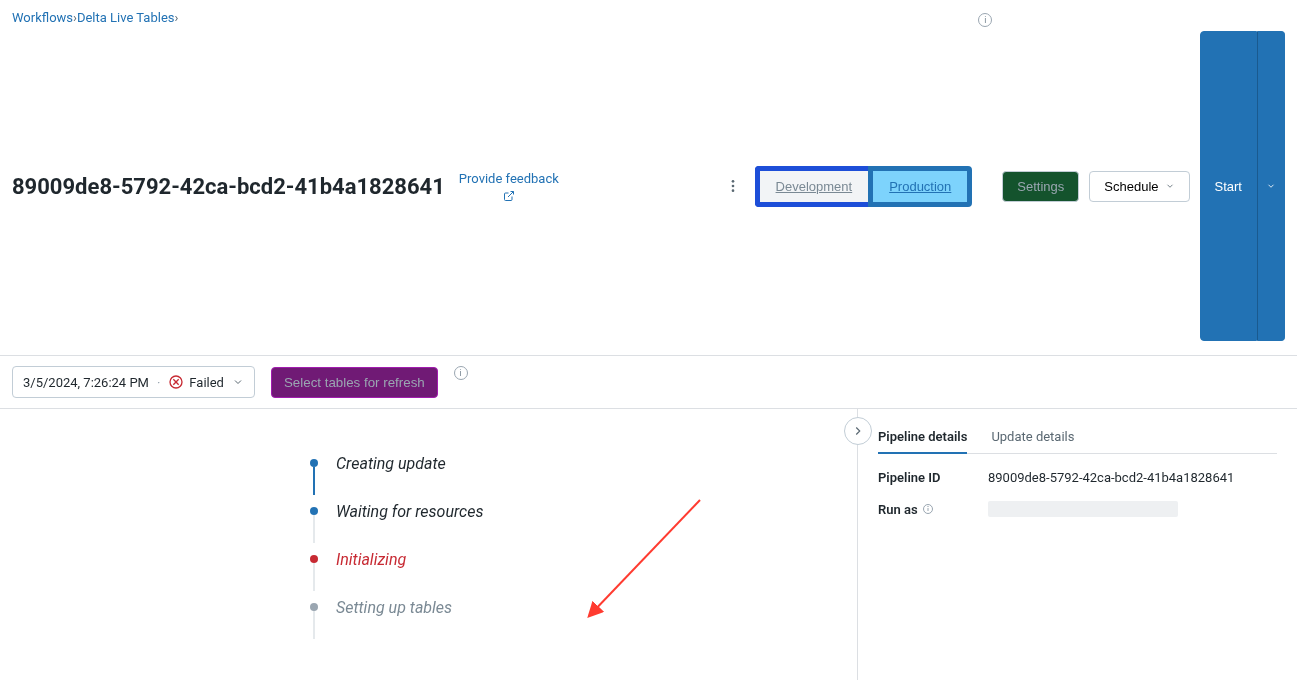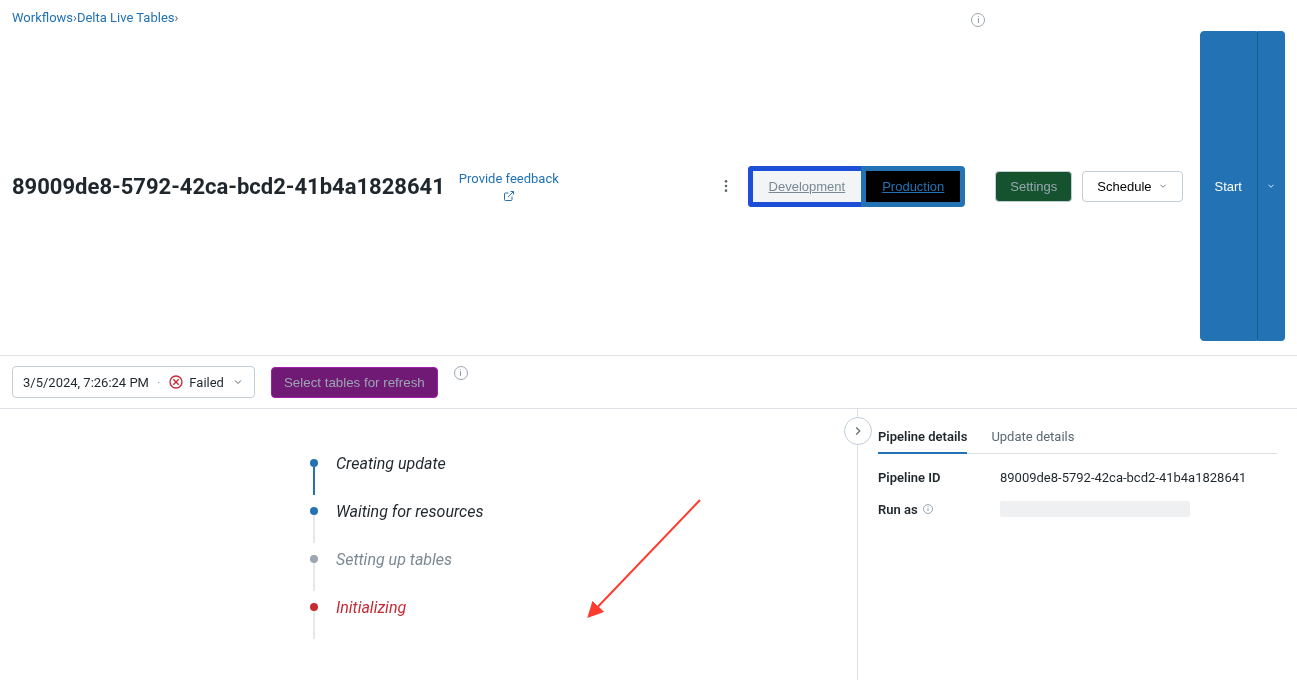--- a/index.html
+++ b/index.html
@@ -60,21 +60,21 @@
     background: #f2f4f6;
     color: #7a8994;
     padding: 8px 16px;
     font-size: 13px;
     cursor: pointer;
     text-decoration: underline;
   }
   .seg-btn.left { border-radius: 4px 0 0 4px; border-right: none; }
   .seg-btn.right { border-radius: 0 4px 4px 0; }
   .seg-btn.active {
-    background: #000000;
+    background: #7dd3fc;
     border-color: #2272b4;
     color: #2272b4;
   }
   .btn {
     border: 1px solid #c2cdd6;
     background: #fff;
     padding: 7px 14px;
     border-radius: 4px;
     font-size: 13px;
     cursor: pointer;
@@ -82,21 +82,21 @@
     align-items: center;
     gap: 6px;
   }
   .btn.disabled { background: #14532d; color: #9aa6b1; cursor: default; }
   .btn.primary {
     background: #2272b4;
     border-color: #2272b4;
     color: #fff;
   }
   .btn-split { display: flex; }
-  .btn-split .btn.primary.main { border-radius: 4px 0 0 4px; margin-left: 7px; }
+  .btn-split .btn.primary.main { border-radius: 4px 0 0 4px; }
   .btn-split .btn.primary.chev {
     border-radius: 0 4px 4px 0;
     border-left: 1px solid #1a5a8f;
     padding: 7px 8px;
   }
   .info-circle {
     width: 14px; height: 14px;
     border: 1px solid #9aa6b1;
     border-radius: 50%;
     display: inline-flex; align-items: center; justify-content: center;
@@ -205,21 +205,21 @@
     color: #1f272d;
     font-weight: 600;
     border-bottom: 2px solid #2272b4;
     margin-bottom: -1px;
   }
   .kv-row {
     display: flex;
     margin-top: 16px;
     font-size: 13px;
   }
-  .kv-key { width: 122px; font-weight: 600; color: #1f272d; display: flex; align-items: center; gap: 4px; }
+  .kv-key { width: 110px; font-weight: 600; color: #1f272d; display: flex; align-items: center; gap: 4px; }
   .kv-val { color: #1f272d; }
   .redacted {
     width: 190px; height: 16px;
     background: #eef0f2;
     border-radius: 2px;
   }
 
   
   .annot-arrow {
     position: absolute;
@@ -309,28 +309,28 @@
       <li class="step-item">
         <span class="step-dot"></span>
         <span>Creating update</span>
         <span class="step-line"></span>
       </li>
       <li class="step-item">
         <span class="step-dot"></span>
         <span>Waiting for resources</span>
         <span class="step-line faded"></span>
       </li>
+      <li class="step-item error">
+        <span class="step-dot error"></span>
+        <span>Initializing</span>
+        <span class="step-line faded"></span>
+      </li>
       <li class="step-item pending">
         <span class="step-dot pending"></span>
         <span>Setting up tables</span>
-        <span class="step-line faded"></span>
-      </li>
-      <li class="step-item error">
-        <span class="step-dot error"></span>
-        <span>Initializing</span>
         <span class="step-line faded"></span>
       </li>
     </ul>
   </div>
 
   <div class="details-panel">
     <div class="collapse-btn">
       <svg width="14" height="14" viewBox="0 0 24 24" fill="none" stroke="#5a6872" stroke-width="2">
           <polyline points="9 18 15 12 9 6"></polyline>
         </svg>

